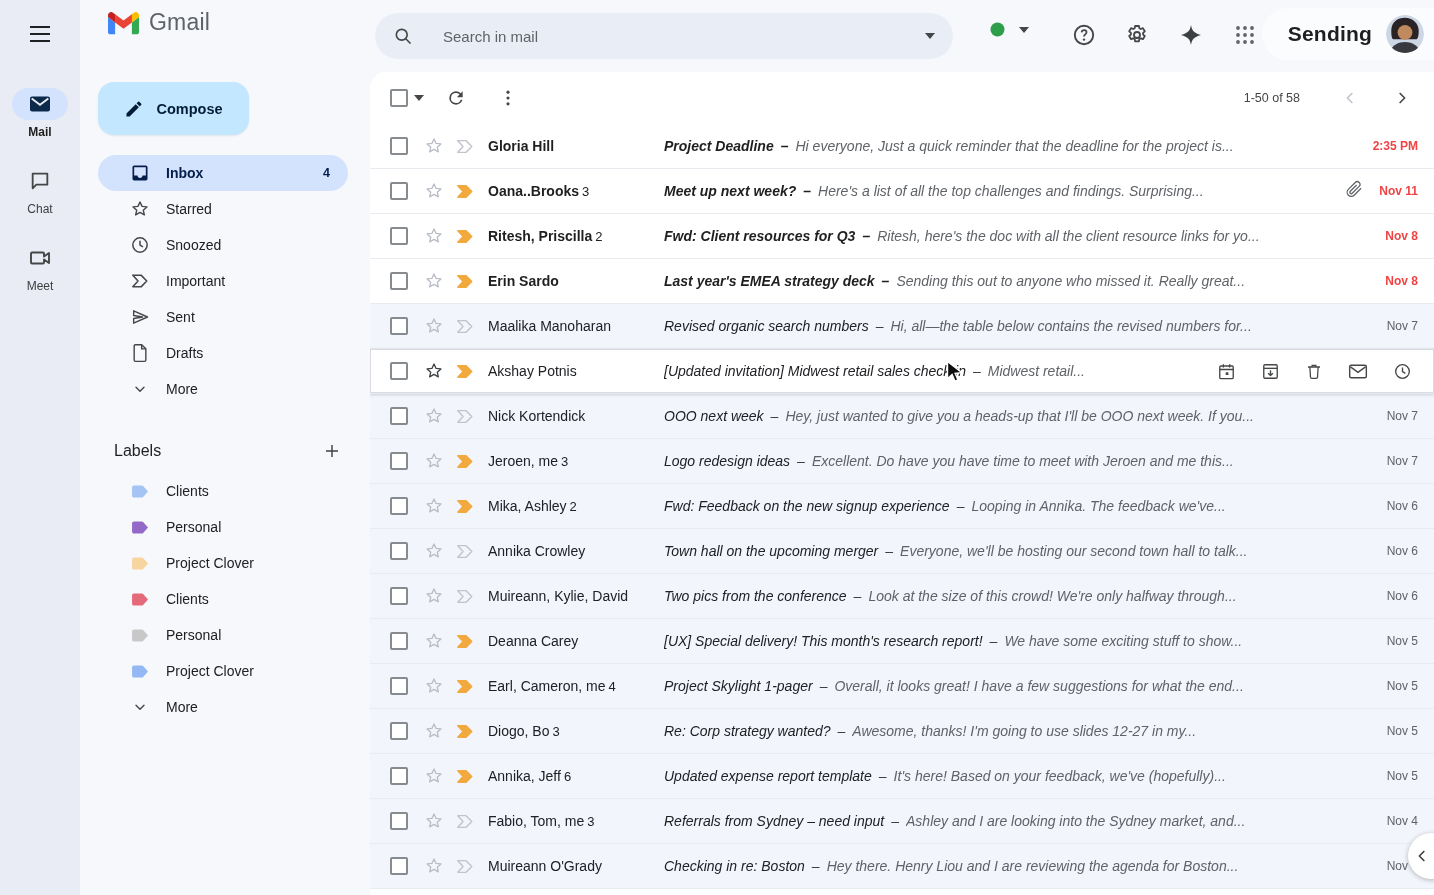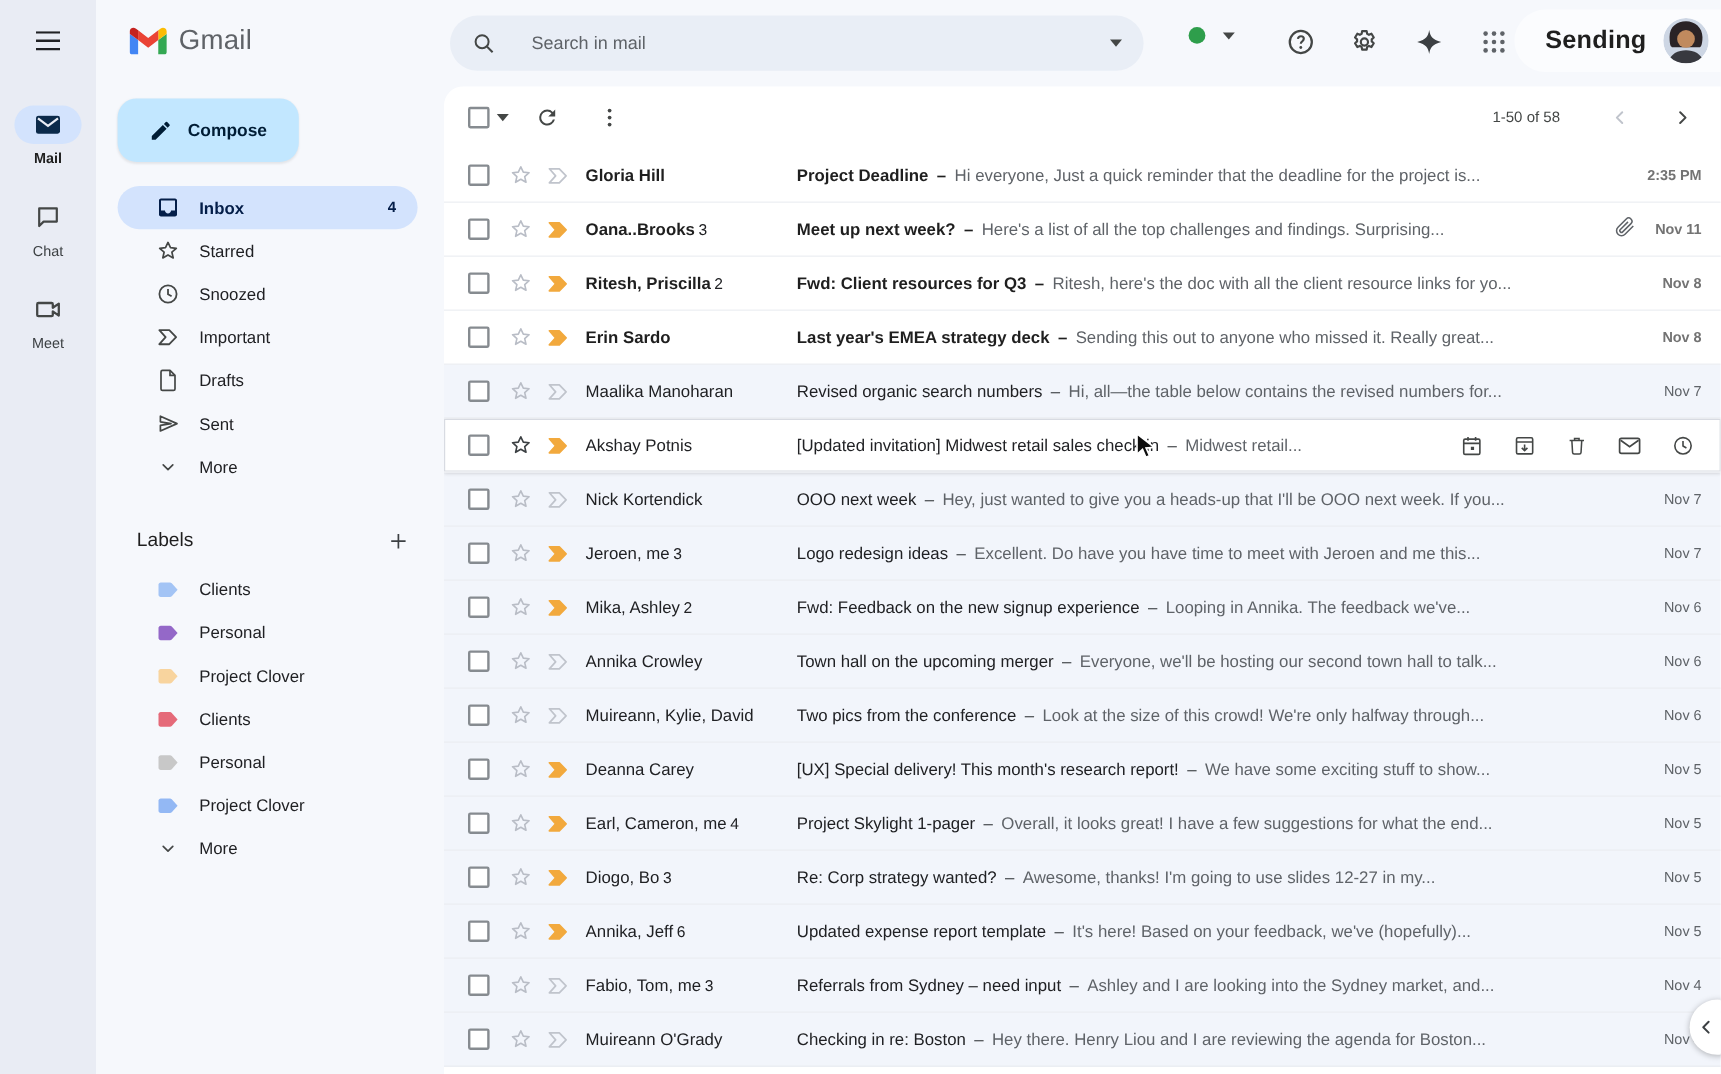--- a/index.html
+++ b/index.html
@@ -15,21 +15,21 @@
   .hamburger { position:absolute; left:20px; top:14px; width:40px; height:40px; border-radius:50%;
     display:flex; align-items:center; justify-content:center; cursor:pointer; }
   .rail-items { position:absolute; top:88px; left:0; right:0; display:flex; flex-direction:column; align-items:center; gap:26px; }
   .rail-item { display:flex; flex-direction:column; align-items:center; gap:5px; cursor:pointer; }
   .rail-pill { width:56px; height:32px; border-radius:16px; display:flex; align-items:center; justify-content:center; }
   .rail-pill.active { background:#d3e3fd; }
   .rail-label { font-size:12px; color:#3c4043; }
   .rail-item.active .rail-label { font-weight:700; color:#1f1f1f; }
   
   .header { position:absolute; left:80px; top:0; right:0; height:72px; z-index:2; }
-  .brand { position:absolute; left:28px; top:20px; display:flex; align-items:center; gap:10px; }
+  .brand { position:absolute; left:28px; top:9px; display:flex; align-items:center; gap:10px; }
   .brand-text { font-size:23px; color:#5f6368; letter-spacing:.2px; }
   .searchbar { position:absolute; left:295px; top:13px; width:578px; height:46px; background:#e9eef6;
     border-radius:24px; display:flex; align-items:center; padding:0 18px; }
   .search-input { flex:1; border:none; outline:none; background:transparent; font-size:15px; color:#202124;
     margin-left:30px; font-family:inherit; }
   .search-input::placeholder { color:#5f6368; }
   .caret { width:0; height:0; border-left:5px solid transparent; border-right:5px solid transparent; border-top:6px solid #444746; }
   .status-cluster { position:absolute; left:910px; top:22px; display:flex; align-items:center; gap:14px; cursor:pointer; }
   .status-dot-svg { display:block; }
   .hdr-btn { position:absolute; top:13px; width:44px; height:44px; border-radius:50%;
@@ -68,27 +68,27 @@
   .page-btn { width:36px; height:36px; border-radius:50%; display:flex; align-items:center; justify-content:center; cursor:pointer; }
   
   .email-row { display:flex; align-items:center; height:45px; padding:0 16px 0 20px;
     border-bottom:1px solid #e9ebf1; background:#fff; position:relative; cursor:pointer; }
   .email-row.read { background:#f2f5fb; }
   .icon-btn { display:flex; align-items:center; justify-content:center; flex:none; cursor:pointer; }
   .star-btn { margin-left:16px; }
   .imp-btn { margin-left:12px; }
   .sender-wrap { width:176px; flex:none; margin-left:14px; font-size:14px; white-space:nowrap; overflow:hidden; }
   .count { font-weight:400; font-size:13px; margin-left:3px; }
-  .subject-wrap { flex:1; min-width:0; display:flex; align-items:flex-end; font-size:14px; white-space:nowrap; overflow:hidden; }
+  .subject-wrap { flex:1; min-width:0; display:flex; align-items:flex-end; font-size:14px; white-space:nowrap; overflow:hidden;font-style:italic; }
   .subject { flex:none; }
   .dash { flex:none; margin:0 7px; color:#3c4043; }
   .snippet { color:#5f6368; overflow:hidden; text-overflow:ellipsis; white-space:nowrap; }
   .date { margin-left:14px; font-size:12px; color:#5f6368; white-space:nowrap; flex:none; }
   .unread .sender, .unread .subject, .unread .dash { font-weight:700; color:#1f1f1f; }
-  .unread .date { font-weight:700; color:#737373; }
+  .unread .date { font-weight:700; color:#ef4444; }
   .attach { margin-left:10px; margin-right:2px; flex:none; }
   .email-row.hovered { background:#fff; box-shadow:inset 0 0 0 1px #d8dbe2, 0 1px 3px rgba(32,33,36,.18); z-index:2; }
   .row-actions { display:none; margin-left:10px; align-items:center; gap:25px; padding-right:6px; }
   .email-row.hovered .row-actions { display:flex; }
   .email-row.hovered .star-path { stroke:#3c4043; }
   
   .edge-btn { position:absolute; right:-20px; top:833px; width:46px; height:46px; border-radius:50%;
     background:#fff; box-shadow:0 1px 5px rgba(0,0,0,.28); display:flex; align-items:center;
     justify-content:center; padding-right:18px; cursor:pointer; z-index:5; }
   .cursor { position:absolute; left:946px; top:360px; z-index:9; pointer-events:none; }
@@ -244,34 +244,34 @@
     <div class="nav-item">
       <span class="nav-icon">
           <svg width="18" height="16" viewBox="0 0 20 16">
         <path fill="none" stroke="#444746" stroke-width="1.7" stroke-linejoin="round" d="M2 1.5h9.2l6.3 6.5-6.3 6.5H2l5.8-6.5z"></path>
       </svg>
         </span>
       <span>Important</span>
     </div>
     <div class="nav-item">
       <span class="nav-icon">
+          <svg width="20" height="20" viewBox="0 0 24 24">
+        <path fill="none" stroke="#444746" stroke-width="1.7" stroke-linejoin="round" d="M4.4 19.4 21 12 4.4 4.6v5.6L15 12 4.4 13.8z"></path>
+      </svg>
+        </span>
+      <span>Sent</span>
+    </div>
+    <div class="nav-item">
+      <span class="nav-icon">
           <svg width="18" height="20" viewBox="0 0 20 24">
         <path fill="none" stroke="#444746" stroke-width="1.7" stroke-linejoin="round" d="M12 2H4.5A1.5 1.5 0 0 0 3 3.5v17A1.5 1.5 0 0 0 4.5 22h11a1.5 1.5 0 0 0 1.5-1.5V7z"></path>
         <path fill="none" stroke="#444746" stroke-width="1.7" d="M12 2v5h5"></path>
       </svg>
         </span>
       <span>Drafts</span>
-    </div>
-    <div class="nav-item">
-      <span class="nav-icon">
-          <svg width="20" height="20" viewBox="0 0 24 24">
-        <path fill="none" stroke="#444746" stroke-width="1.7" stroke-linejoin="round" d="M4.4 19.4 21 12 4.4 4.6v5.6L15 12 4.4 13.8z"></path>
-      </svg>
-        </span>
-      <span>Sent</span>
     </div>
     <div class="nav-item">
       <span class="nav-icon">
           <svg width="16" height="16" viewBox="0 0 24 24">
         <path fill="none" stroke="#444746" stroke-width="2.1" stroke-linecap="round" stroke-linejoin="round" d="M6 9.5l6 6 6-6"></path>
       </svg>
         </span>
       <span>More</span>
     </div>
   </div>

